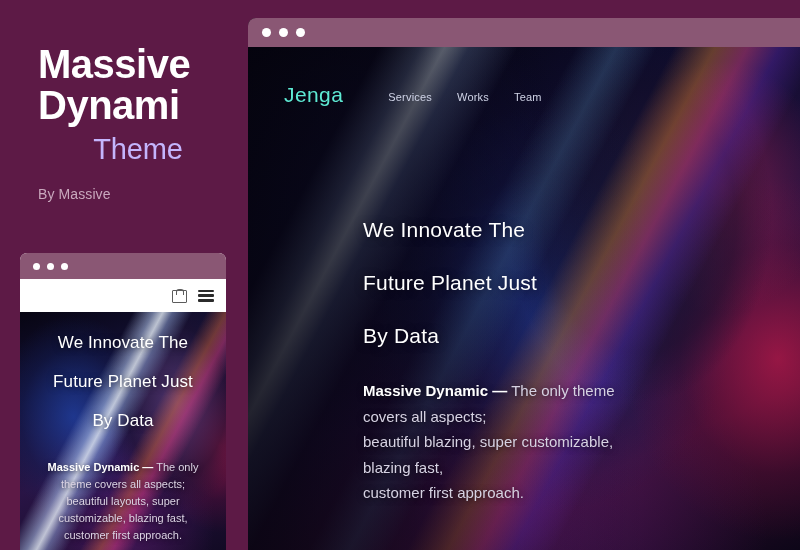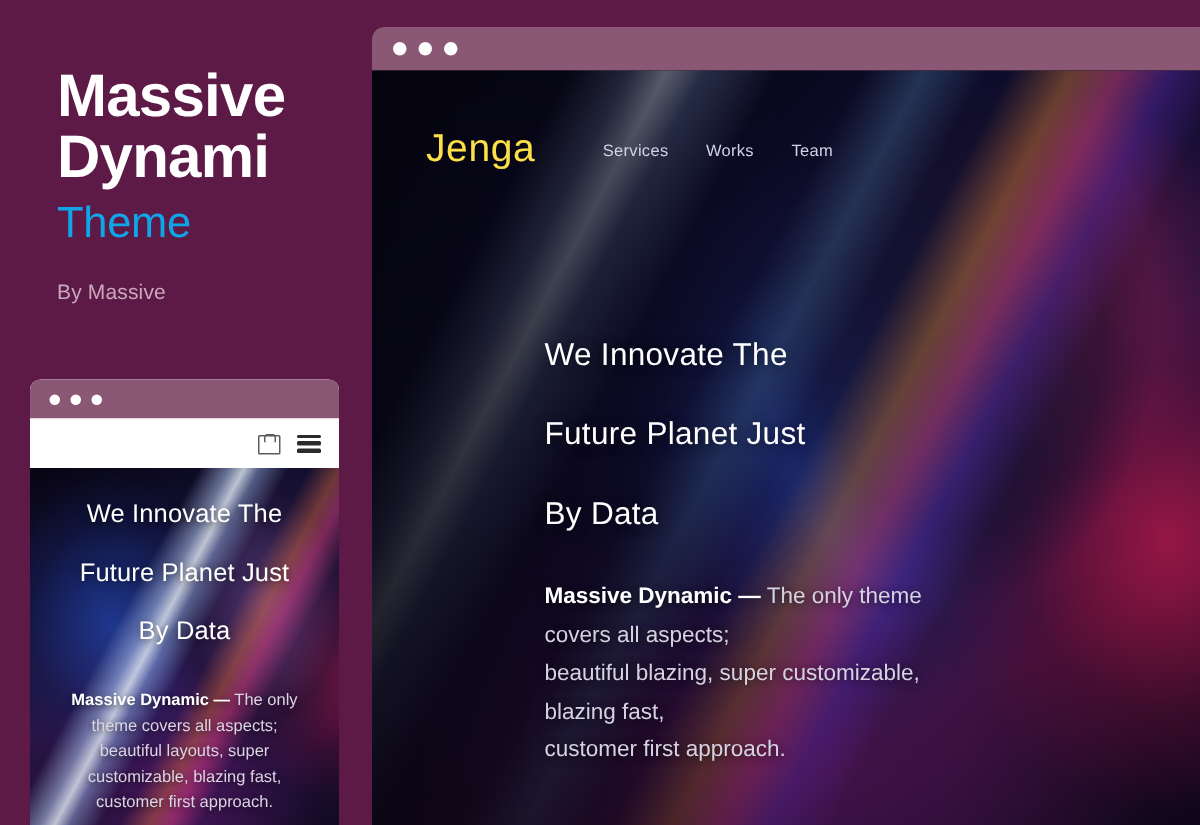--- a/index.html
+++ b/index.html
@@ -28,24 +28,25 @@
     font-size: 40px;
     font-weight: bold;
     line-height: 1.02;
     color: #ffffff;
     letter-spacing: -0.5px;
   }
 
   .promo-subtitle {
     font-size: 29px;
     font-weight: 400;
-    color: #0ea5e9;
+    color: #c4b5fd;
     line-height: 1.2;
     margin-top: 6px;
     letter-spacing: -0.2px;
+    text-align: center;
   }
 
   .promo-author {
     font-size: 14px;
     color: #c9a8bd;
     margin-top: 20px;
     letter-spacing: 0.1px;
   }
 
   
@@ -262,22 +263,22 @@
 
   .big-nav {
     position: relative;
     display: flex;
     align-items: center;
     padding: 36px 0 0 36px;
     gap: 45px;
   }
 
   .big-logo {
-    color: #fde047;
-    font-size: 26px;
+    color: #5eead4;
+    font-size: 21px;
     font-weight: 500;
     letter-spacing: 0.4px;
   }
 
   .big-nav-links {
     display: flex;
     gap: 25px;
     align-items: center;
     padding-top: 4px;
   }

